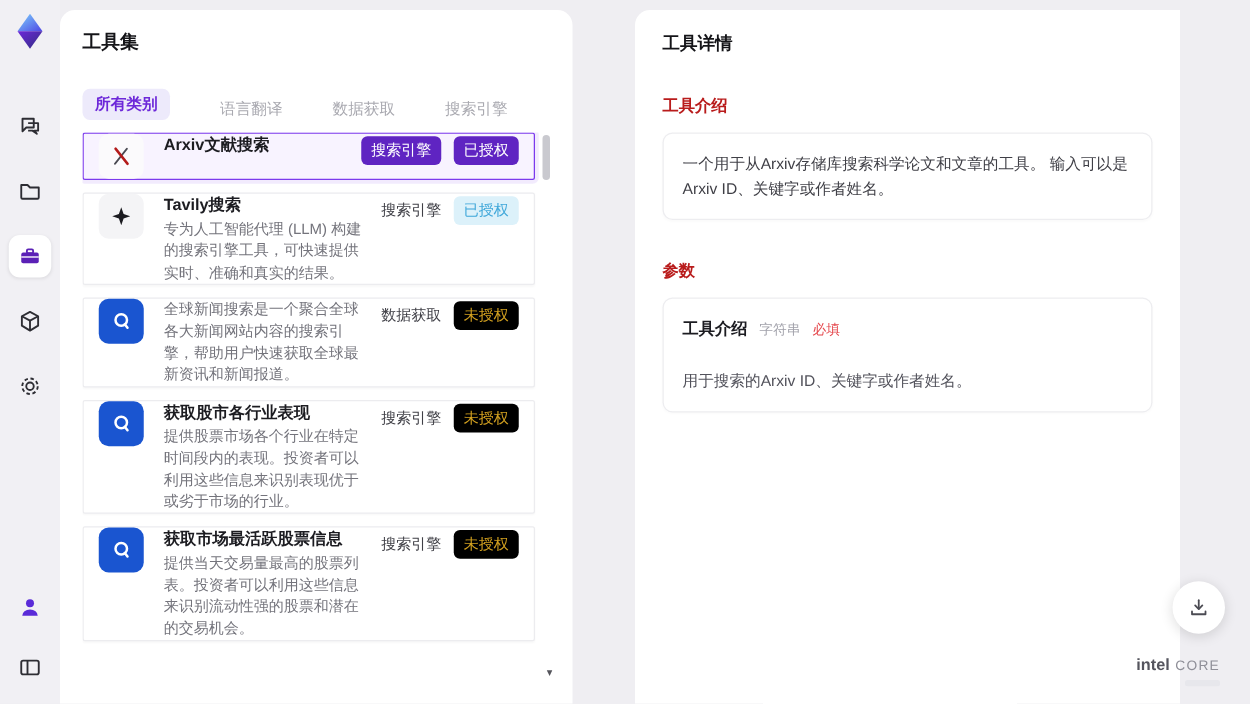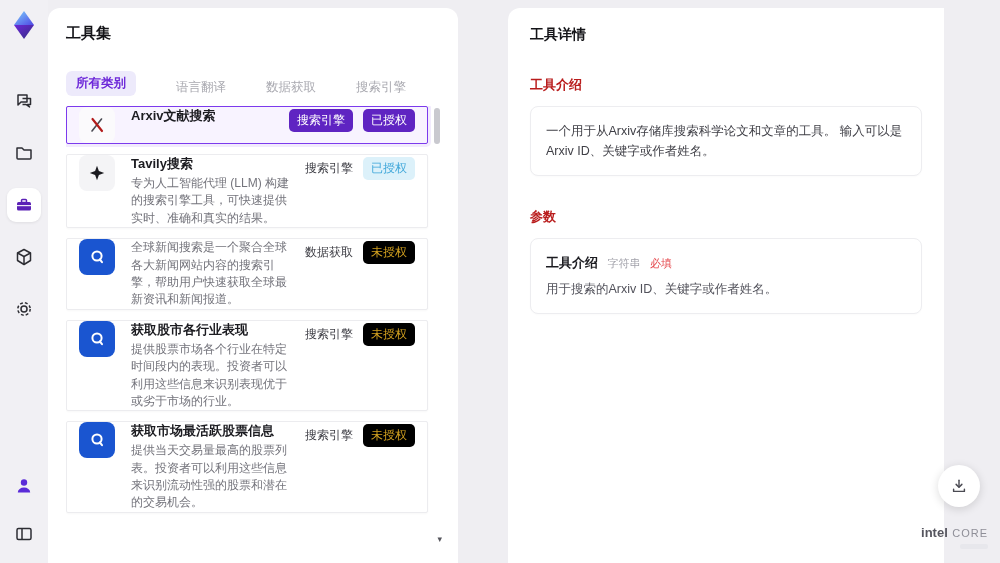--- a/index.html
+++ b/index.html
@@ -71,28 +71,28 @@
   .detail-title { font-size:14px; font-weight:700; color:#141418; }
   .section-heading { font-size:13px; font-weight:700; color:#b91c1c; margin-top:32px; }
   .info-box {
     margin-top:12px; border:1px solid #ededf0; border-radius:8px;
     padding:14px 15px; font-size:12.5px; color:#3f3f46; line-height:1.6;
     box-shadow:0 1px 2px rgba(0,0,0,.02); background:#fff;
   }
   .param-name { font-size:13px; font-weight:700; color:#1c1c21; }
   .param-type { font-size:11px; color:#a1a1aa; margin-left:6px; }
   .param-req  { font-size:11px; color:#e5484d; margin-left:6px; }
-  .param-desc { margin-top:5px; font-size:12.5px; color:#52525b; }
+  .param-desc { margin-top:21px; font-size:12.5px; color:#52525b; }
   
   .fab {
     position:absolute; right:20px; bottom:56px; width:42px; height:42px;
     border-radius:50%; background:#fff; box-shadow:0 2px 10px rgba(0,0,0,.14);
     display:flex; align-items:center; justify-content:center; cursor:pointer; color:#4b4b53;
   }
-  .brand { position:absolute; right:12px; bottom:14px; text-align:right; line-height:1.2; }
+  .brand { position:absolute; right:24px; bottom:14px; text-align:right; line-height:1.2; }
   .brand-intel { font-size:13px; font-weight:700; color:#55555e; }
   .brand-core  { font-size:11px; letter-spacing:1px; color:#8f8f98; }
   .brand-bar   { width:28px; height:5px; background:#e7e7ec; border-radius:2px; margin:3px 0 0 auto; }
   svg { display:block; }
 </style>
 </head>
 <body>
 
 <div class="rail">
   <div class="logo">

